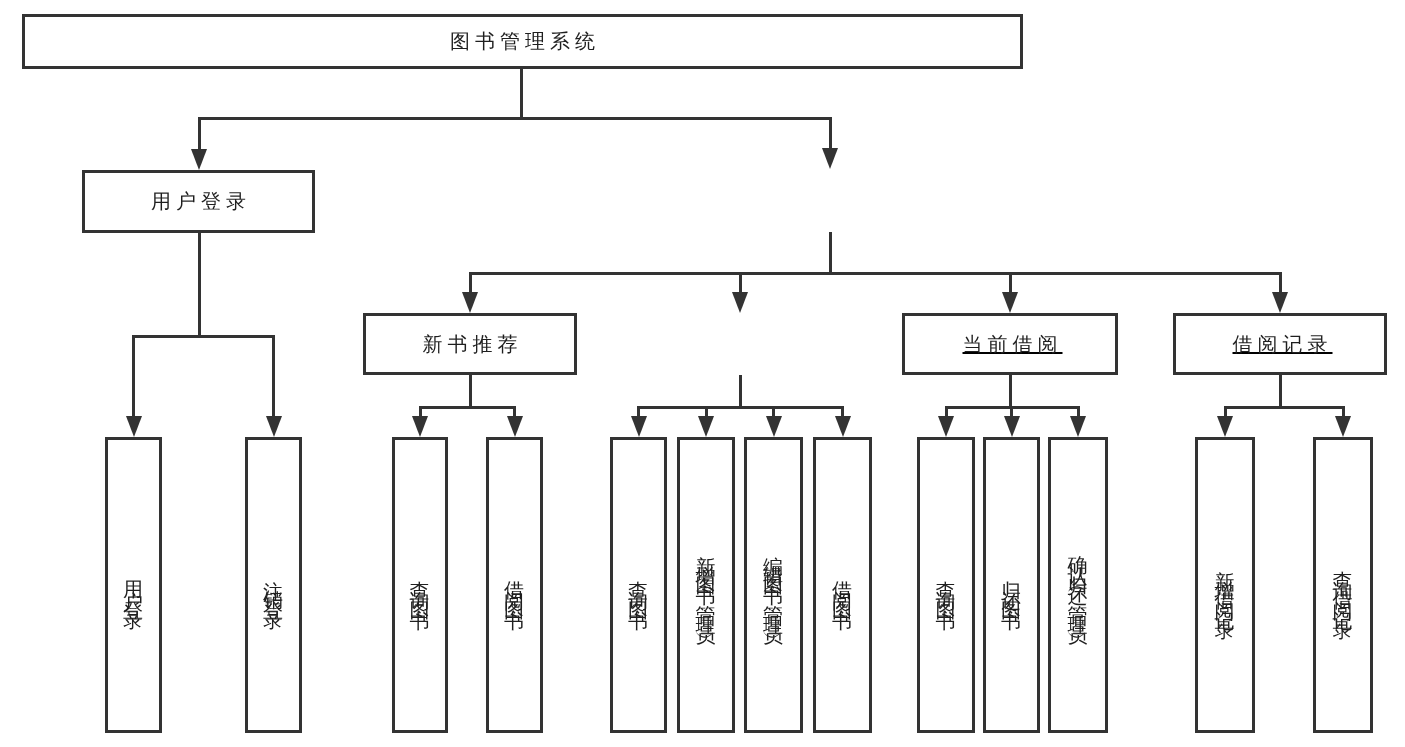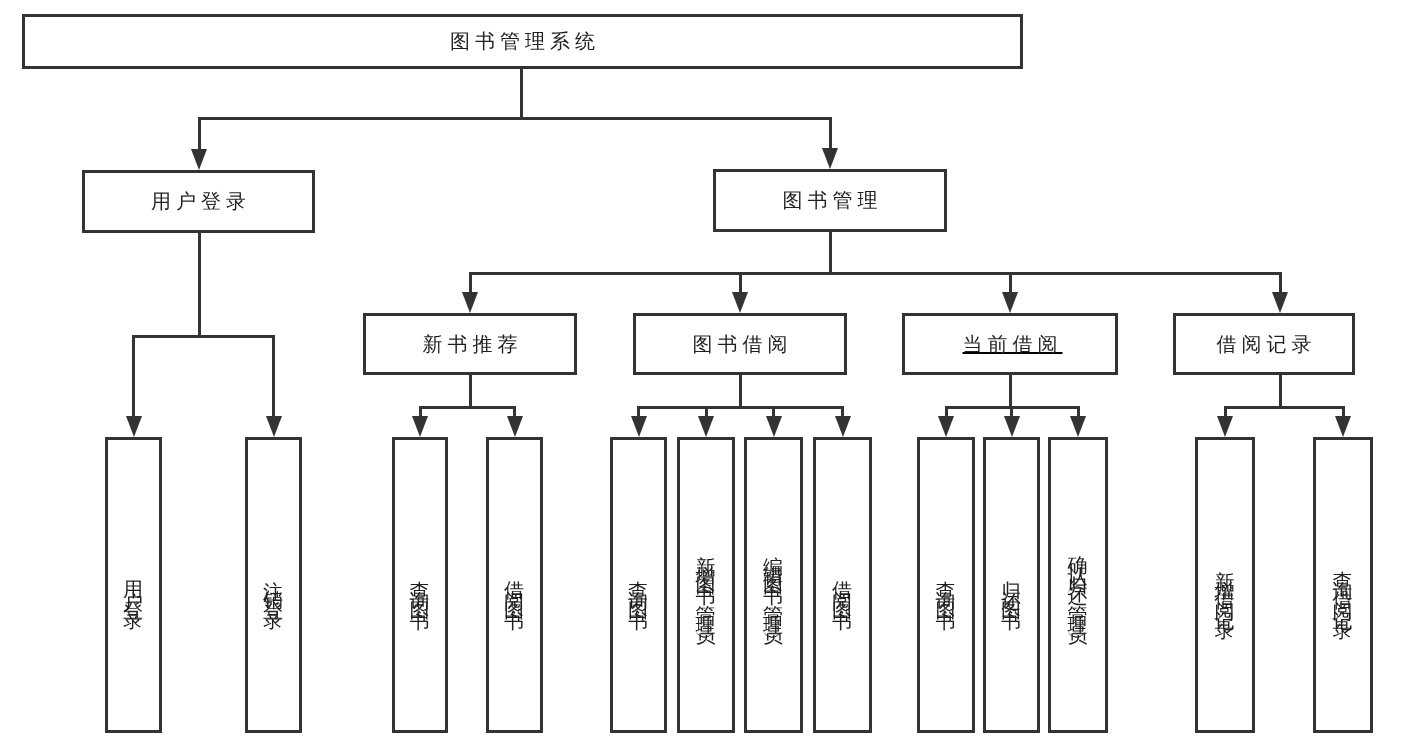--- a/index.html
+++ b/index.html
@@ -97,34 +97,28 @@
       <div class="arrow" style="left: 1335px; top: 416px;"></div>
     </div>
 
   <div class="node" style="left:22px;top:14px;width:1001px;height:55px;">
     <span class="lbl">图书管理系统</span>
   </div>
 
   <div class="node" style="left:82px;top:170px;width:233px;height:63px;">
     <span class="lbl">用户登录</span>
   </div>
-  <div class="node" style="left:713px;top:169px;width:234px;height:63px;">
-    <span class="lbl">图书管理</span>
-  </div>
 
   <div class="node" style="left:363px;top:313px;width:214px;height:62px;justify-content:center;">
     <span class="lbl">新书推荐</span>
   </div>
-  <div class="node" style="left:633px;top:313px;width:214px;height:62px;">
-    <span class="lbl">图书借阅</span>
-  </div>
   <div class="node" style="left:902px;top:313px;width:216px;height:62px;text-decoration:underline;">
     <span class="lbl">当前借阅</span>
   </div>
-  <div class="node" style="left:1173px;top:313px;width:182px;height:62px;">
+  <div class="node" style="left:1173px;top:313px;width:214px;height:62px;text-decoration:underline;">
     <span class="lbl">借阅记录</span>
   </div>
 
   <div class="node leaf" style="left:105px;top:437px;width:57px;height:296px;">
     <span class="lbl">用户登录</span>
   </div>
   <div class="node leaf" style="left:245px;top:437px;width:57px;height:296px;">
     <span class="lbl">注销登录</span>
   </div>
 

